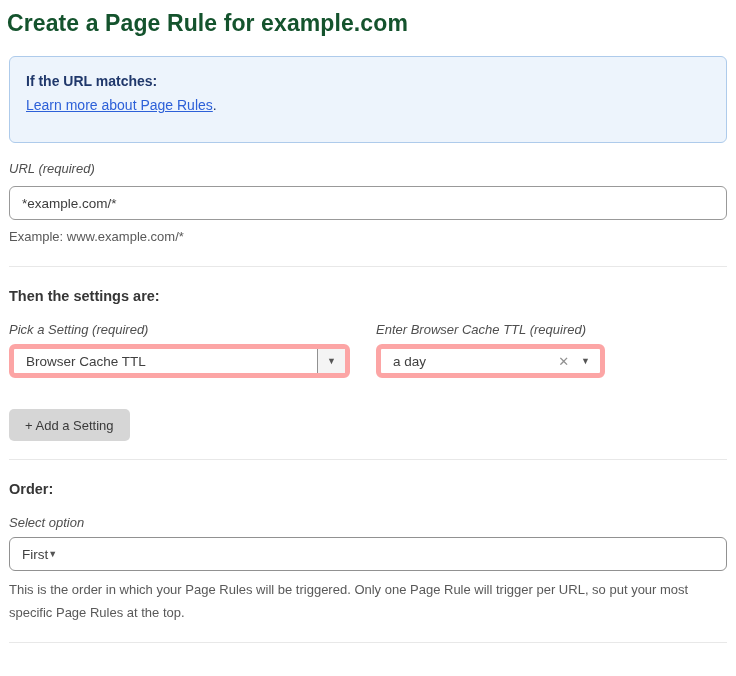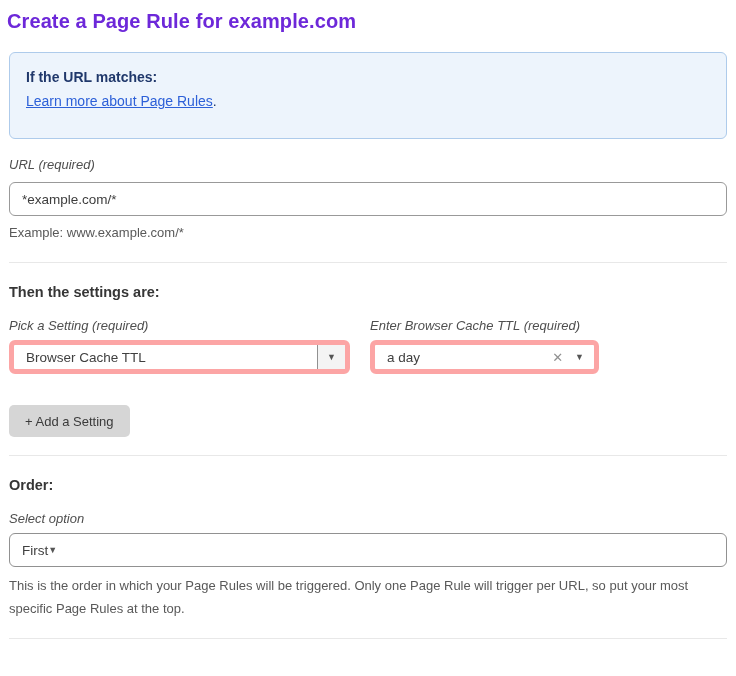--- a/index.html
+++ b/index.html
@@ -7,21 +7,21 @@
   body {
     width: 736px; height: 676px;
     background: #ffffff;
     font-family: "Liberation Sans", sans-serif;
     color: #3b3b3b;
     overflow: hidden;
   }
   .container { padding: 0 9px; }
 
   .page-title {
-    font-size: 20px; font-weight: bold; color: #6d28d9;
+    font-size: 23px; font-weight: bold; color: #14532d;
     margin: 10px 0 0 -2px; letter-spacing: 0.1px;
   }
 
   .info-box {
     margin-top: 19px;
     background: #edf4fc;
     border: 1px solid #aecbeb;
     border-radius: 6px;
     padding: 12px 16px 25px 16px;
     color: #20386b;
@@ -48,21 +48,21 @@
   hr.divider {
     border: none; border-top: 1px solid #e8e8e8;
     margin: 18px 0 0 0;
   }
 
   .section-heading {
     font-size: 14.5px; font-weight: bold; color: #363636;
     margin: 21px 0 0 0;
   }
 
-  .settings-row { display: flex; gap: 20px; }
+  .settings-row { display: flex; gap: 26px; }
   .settings-col1 { width: 341px; }
   .settings-col2 { width: 229px; }
 
   .dropdown {
     display: flex; align-items: center;
     height: 34px;
     border: 5px solid #fca5a5; border-radius: 6px;
     background: #fff; cursor: pointer;
     font-size: 13.5px; color: #404040;
     overflow: hidden;

